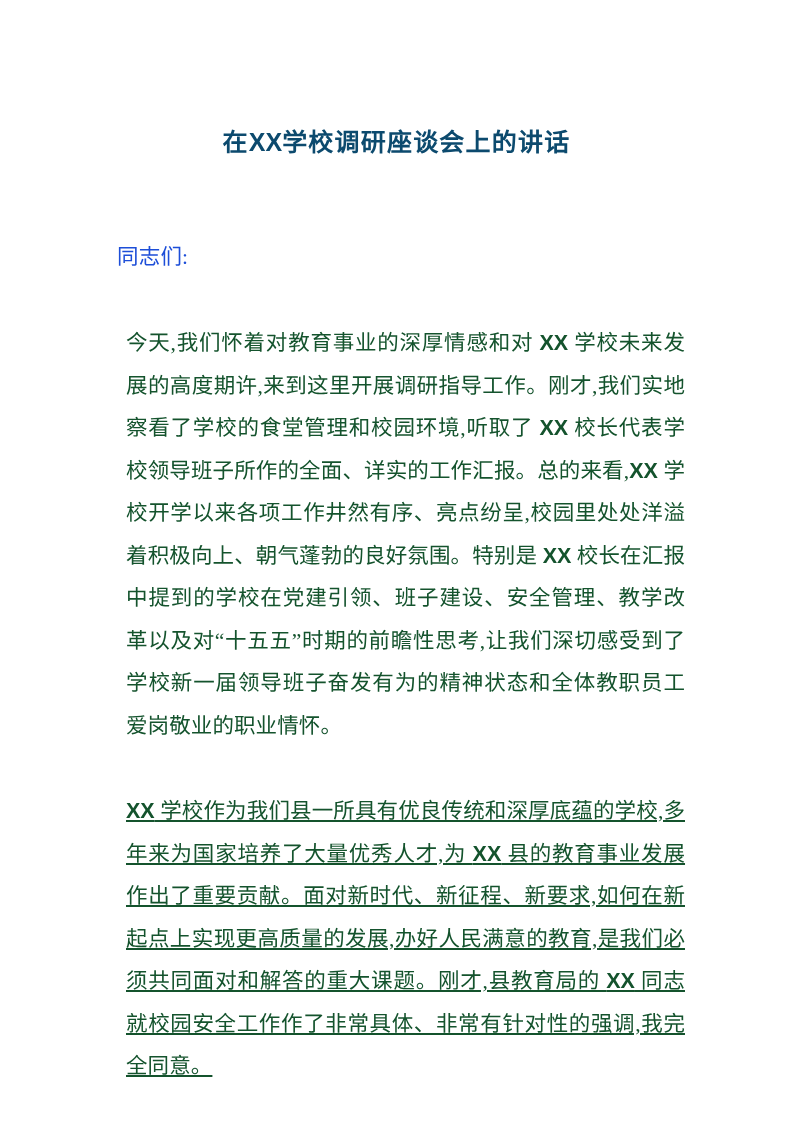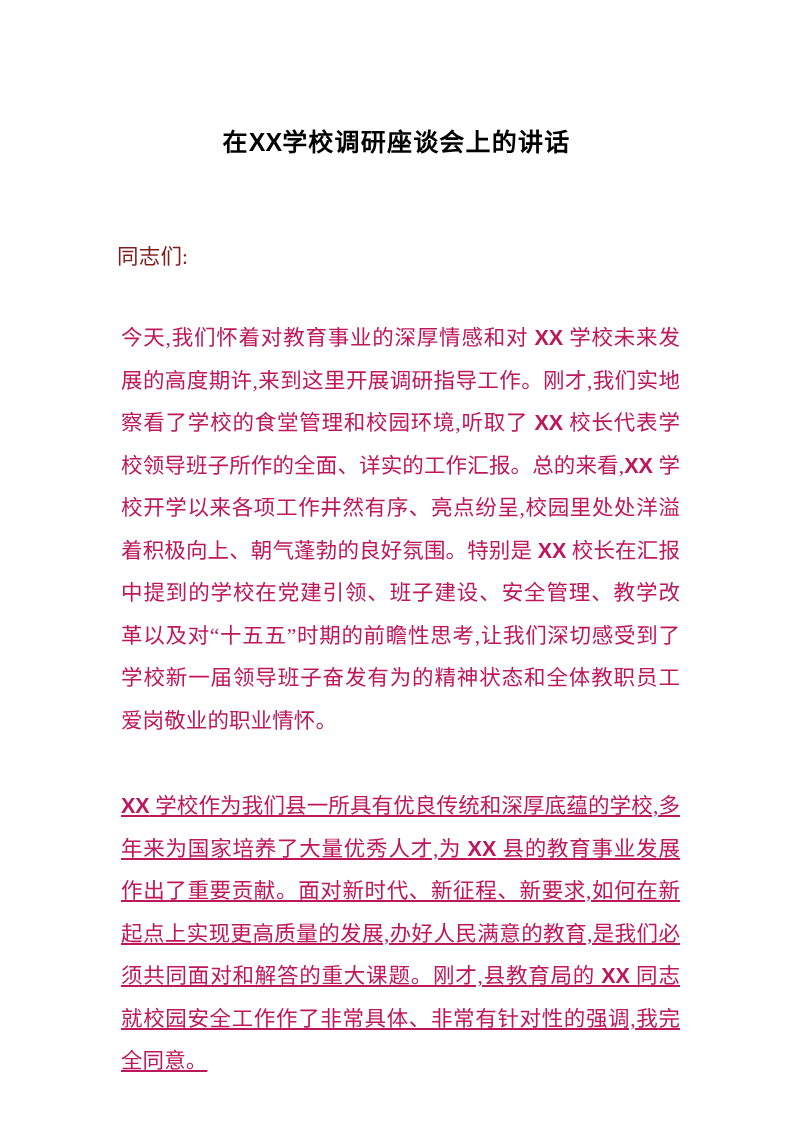--- a/index.html
+++ b/index.html
@@ -28,45 +28,45 @@
   .doc-title {
     margin: 0;
     padding: 0;
     position: absolute;
     left: 0;
     top: 124px;
     width: 559px;
     text-align: center;
     font-size: 25px;
     font-weight: bold;
-    color: #000000;
+    color: #0c4a6e;
     letter-spacing: 1.2px;
     line-height: 36px;
     white-space: nowrap;
   }
   .salutation {
     position: absolute;
     left: 0;
     top: 236px;
     font-size: 21.5px;
     line-height: 42.5px;
-    color: #7f1d1d;
+    color: #1d4ed8;
     letter-spacing: 0.2px;
   }
   .para {
     position: absolute;
     left: 0;
     width: 559px;
     font-size: 21.5px;
     line-height: 42.5px;
-    color: #be185d;
+    color: #14532d;
     text-align: justify;
     text-justify: inter-ideograph;
     letter-spacing: 0.1px;
-    margin: 4px;
+    margin: 9px;
   }
   .para-1 { top: 313px; }
   .para-2 { top: 781px; text-decoration: underline; }
   .para > span { display: inline; }
   b, .b {
     font-family: "Liberation Sans", "DejaVu Sans", sans-serif;
     font-weight: bold;
     letter-spacing: 0;
   }
 </style>

